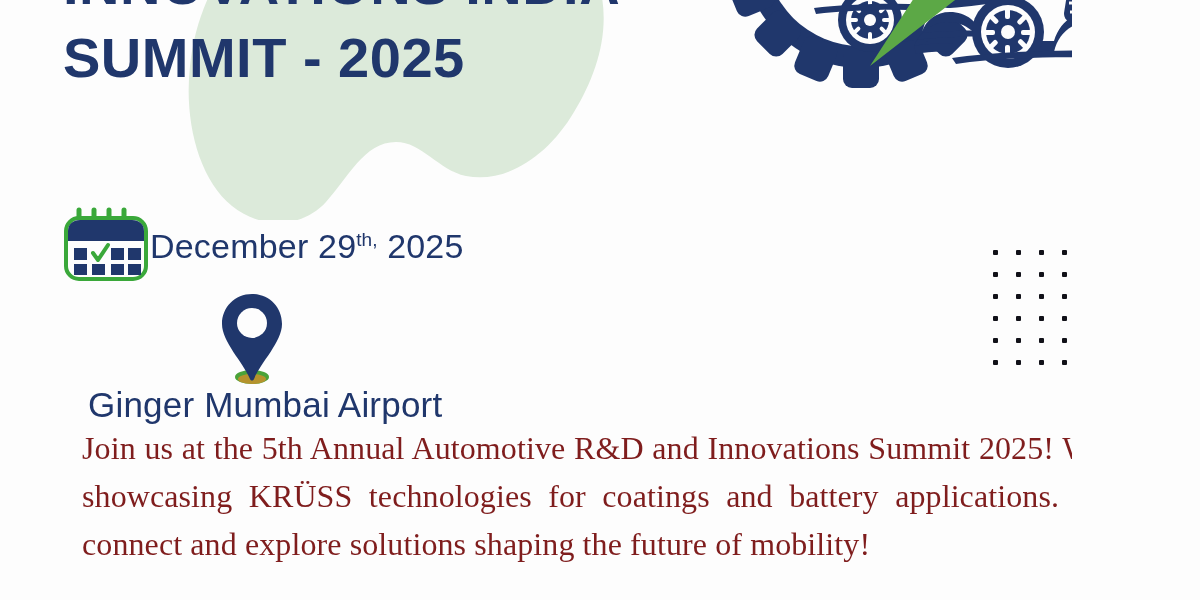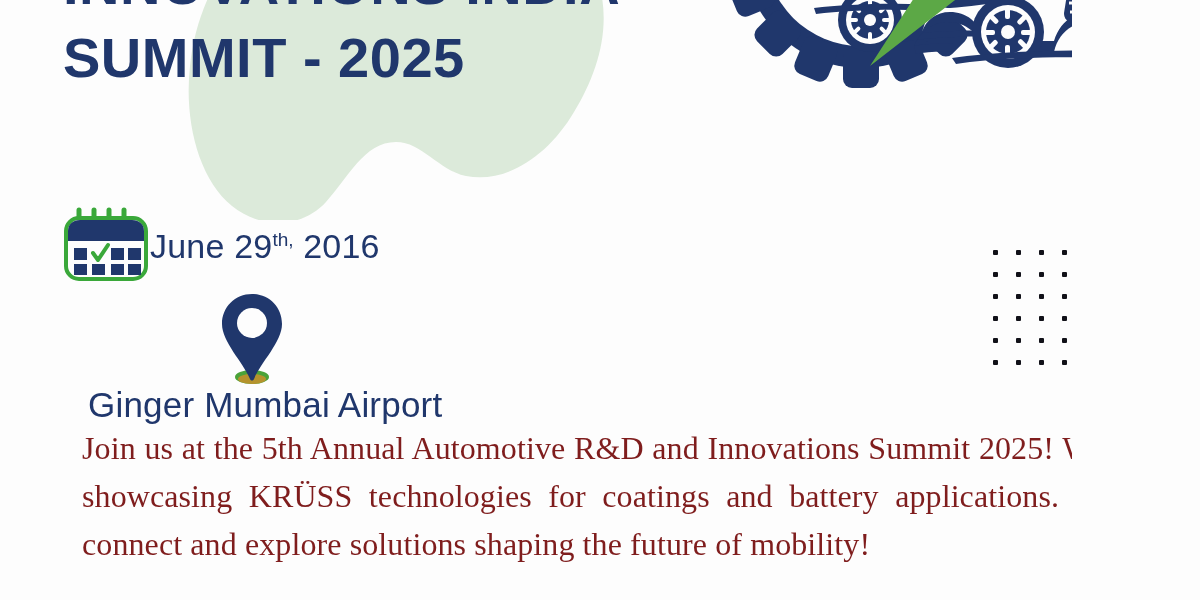--- a/index.html
+++ b/index.html
@@ -345,21 +345,21 @@
         <rect x="66" y="45" width="13" height="12" fill="#20376c"></rect>
 
         <path d="M31 50 L36 57 L46 42" stroke="#3aa83a" stroke-width="4" fill="none" stroke-linecap="round" stroke-linejoin="round"></path>
 
         <rect x="12" y="61" width="13" height="11" fill="#20376c"></rect>
         <rect x="30" y="61" width="13" height="11" fill="#20376c"></rect>
         <rect x="49" y="61" width="13" height="11" fill="#20376c"></rect>
         <rect x="66" y="61" width="13" height="11" fill="#20376c"></rect>
       </svg>
     </span>
-    <span class="info-text"><span>June 29</span><sup>th,</sup><span> 2016</span></span>
+    <span class="info-text"><span>December 29</span><sup>th,</sup><span> 2025</span></span>
   </div>
 
   <div class="info-row" id="row-venue">
     <span class="info-icon">
       <svg width="66" height="92" viewBox="0 0 66 92" aria-hidden="true">
         <ellipse cx="33" cy="85" rx="17" ry="7" fill="#4aa33a"></ellipse>
         <ellipse cx="33" cy="87" rx="14" ry="5" fill="#c8912c" opacity="0.85"></ellipse>
         <path fill="#20376c" d="
           M33 2
           C16 2 3 15 3 32

